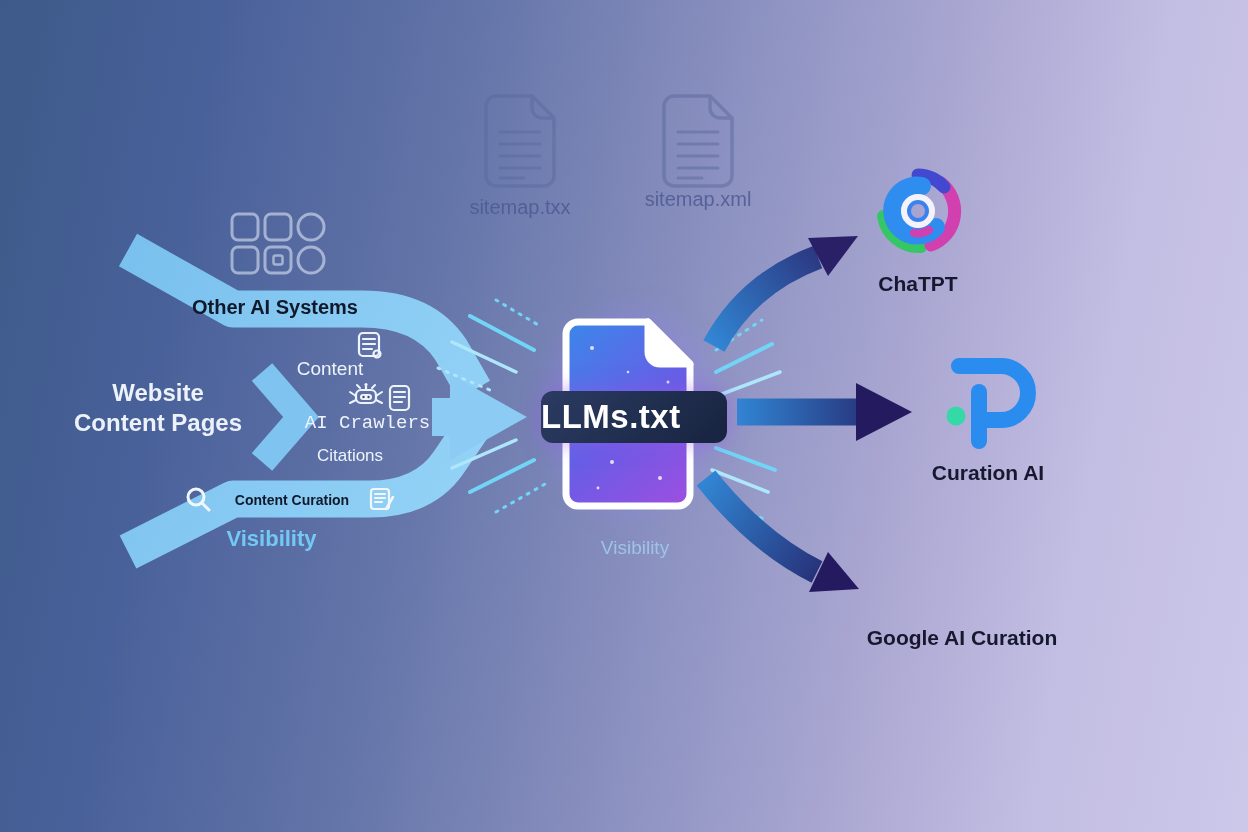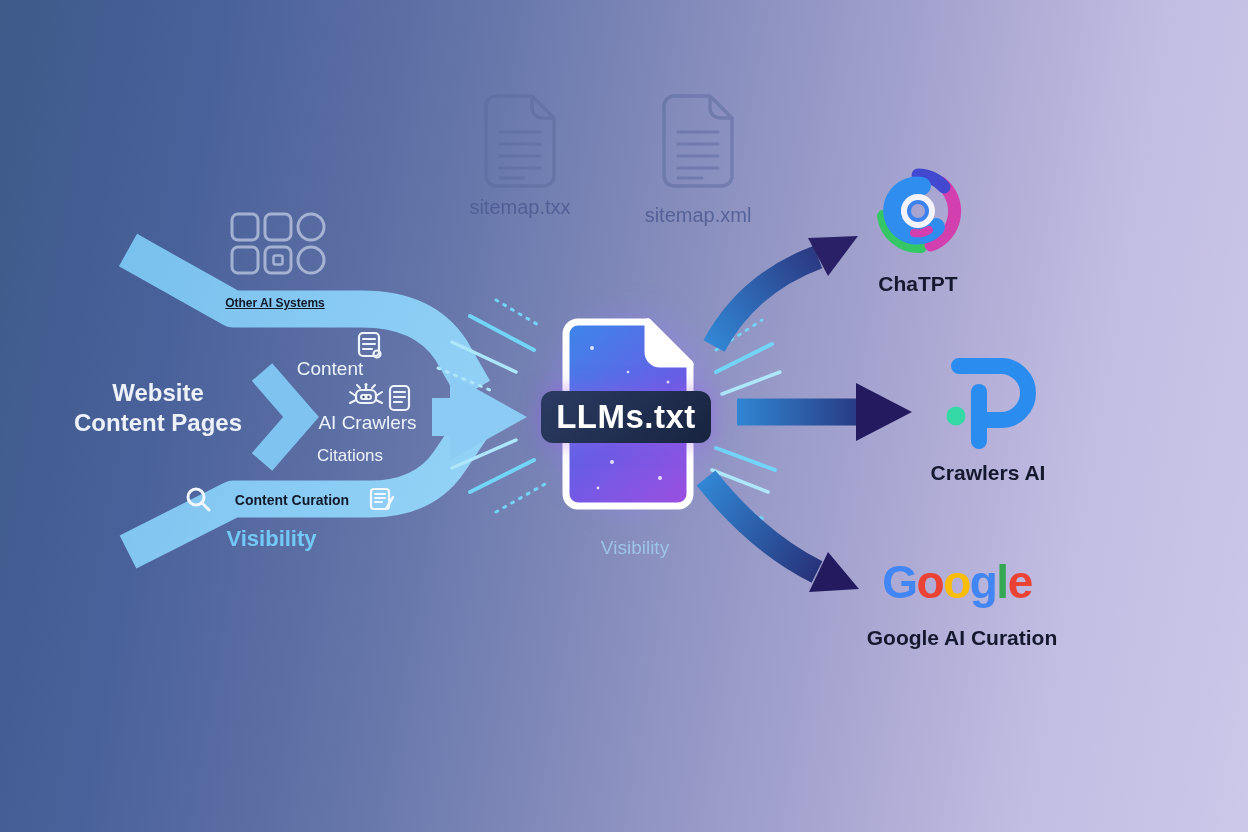--- a/index.html
+++ b/index.html
@@ -13,24 +13,24 @@
   .white-lbl{color:#edf3fb;font-weight:500;}
   .dark-lbl{color:#10192b;font-weight:600;}
   .ghost-lbl{color:#4d5a92;opacity:.85;font-weight:500;font-size:20px;}
   .dest-lbl{color:#15182e;font-weight:600;font-size:21px;}
   .glow{
     left:505px;top:262px;width:250px;height:300px;border-radius:50%;
     background:radial-gradient(closest-side,rgba(205,120,255,.55),rgba(150,125,255,.28) 55%,rgba(150,125,255,0) 78%);
     filter:blur(9px);
   }
   .badge{
-    left:541px;top:391px;width:170px;height:52px;border-radius:12px;
+    left:541px;top:391px;width:186px;height:52px;border-radius:12px;
     background:linear-gradient(135deg,#2b3b62 0%,#17233f 100%);
     box-shadow:0 0 20px rgba(150,90,230,.5);
-    display:flex;align-items:center;justify-content:center;
+    display:flex;align-items:center;
     color:#ffffff;font-weight:bold;font-size:33px;letter-spacing:.5px;
   }
   .glogo{left:862px;top:556px;width:190px;text-align:center;font-size:46px;font-weight:bold;letter-spacing:-1.5px;line-height:52px;}
 </style>
 </head>
 <body>
 
 <div class="canvas">
 
   <div class="abs glow"></div>
@@ -180,47 +180,44 @@
     </g>
 
     <g fill="none" stroke-linecap="round" stroke-linejoin="round">
       <circle cx="956" cy="416" r="9.5" fill="#35d9a5" stroke="none"></circle>
       <path d="M 979,392 V 441" stroke="#2b8cf0" stroke-width="16"></path>
       <path d="M 959,366 H 1001 A 27 27 0 0 1 1001,420 H 981" stroke="#2b8cf0" stroke-width="16"></path>
     </g>
   </svg>
 
   <div class="txt ghost-lbl" style="left:450px;top:196px;width:140px;">sitemap.txx</div>
-  <div class="txt ghost-lbl" style="left:628px;top:204px;width:140px;">sitemap.xml</div>
+  <div class="txt ghost-lbl" style="left:628px;top:188px;width:140px;">sitemap.xml</div>
 
   <div class="txt" style="left:58px;top:378px;width:200px;font-size:24px;font-weight:600;color:#edf2fa;line-height:30px;">
     <div>Website</div>
     <div>Content Pages</div>
   </div>
 
-  <div class="txt dark-lbl" style="left:190px;top:296px;width:170px;font-size:12px;text-decoration:underline;">Other AI Systems</div>
+  <div class="txt dark-lbl" style="left:190px;top:296px;width:170px;font-size:20px;">Other AI Systems</div>
 
   <div class="txt white-lbl" style="left:265px;top:358px;width:130px;font-size:19px;">Content</div>
 
-  <div class="txt white-lbl" style="left:300px;top:412px;width:135px;font-size:19px;">AI Crawlers</div>
+  <div class="txt white-lbl" style="left:300px;top:412px;width:135px;font-size:19px;font-family:Liberation Mono, monospace;">AI Crawlers</div>
 
   <div class="txt white-lbl" style="left:285px;top:446px;width:130px;font-size:17px;">Citations</div>
 
   <div class="txt dark-lbl" style="left:217px;top:492px;width:150px;font-size:14px;">Content Curation</div>
 
   <div class="txt" style="left:204px;top:526px;width:135px;font-size:22px;font-weight:600;color:#73c9f5;">Visibility</div>
 
   <div class="abs badge">
     <span>LLMs.txt</span>
   </div>
   <div class="txt" style="left:560px;top:537px;width:150px;font-size:19px;font-weight:500;color:#9dc3e8;">Visibility</div>
 
   <div class="txt dest-lbl" style="left:848px;top:272px;width:140px;">ChaTPT</div>
 
-  <div class="txt dest-lbl" style="left:918px;top:461px;width:140px;">Crawlers AI</div>
-
-  <div class="abs glogo">
-    <span style="color: rgb(66, 133, 244);">G</span><span style="color: rgb(234, 67, 53);">o</span><span style="color: rgb(251, 188, 5);">o</span><span style="color: rgb(66, 133, 244);">g</span><span style="color: rgb(52, 168, 83);">l</span><span style="color: rgb(234, 67, 53);">e</span>
-  </div>
+  <div class="txt dest-lbl" style="left:918px;top:461px;width:140px;">Curation AI</div>
+
 
   <div class="txt dest-lbl" style="left:852px;top:626px;width:220px;">Google AI Curation</div>
 
 </div>
 
 </body></html>

